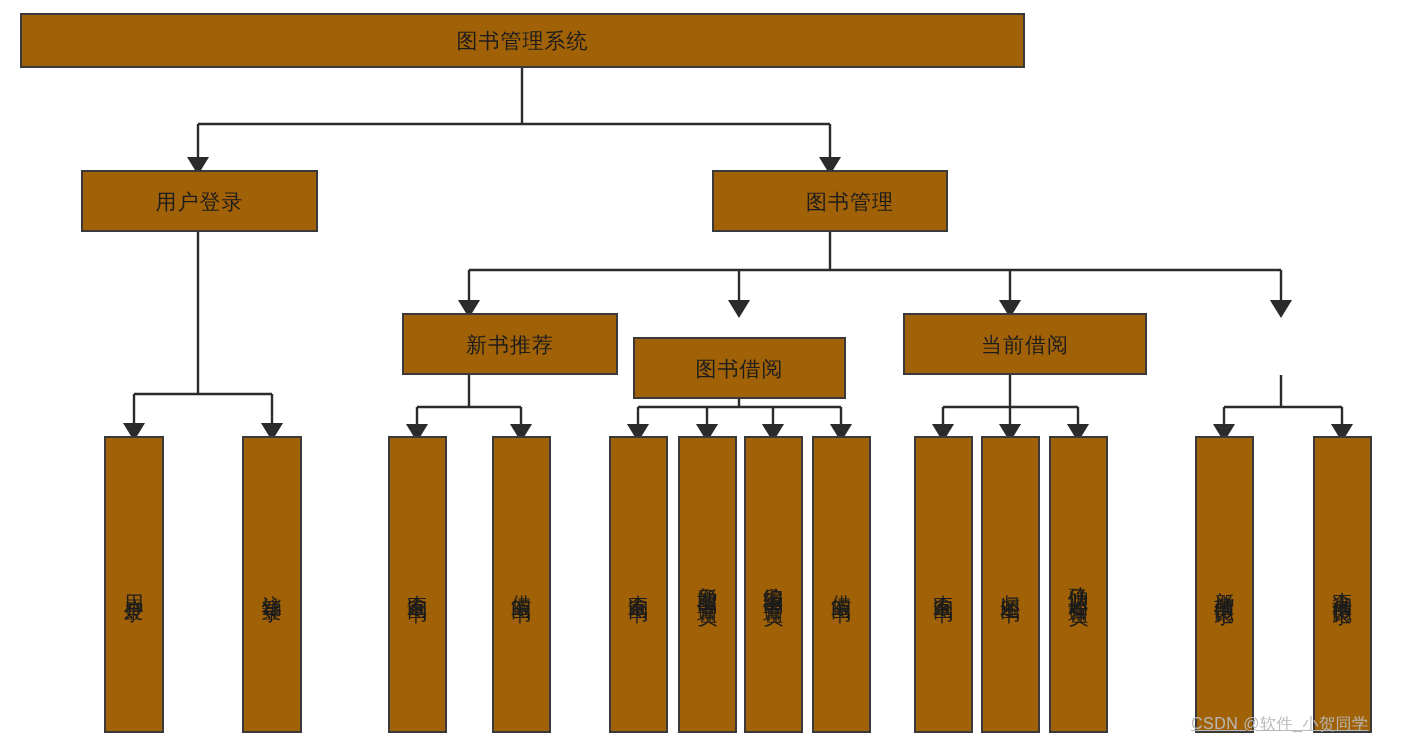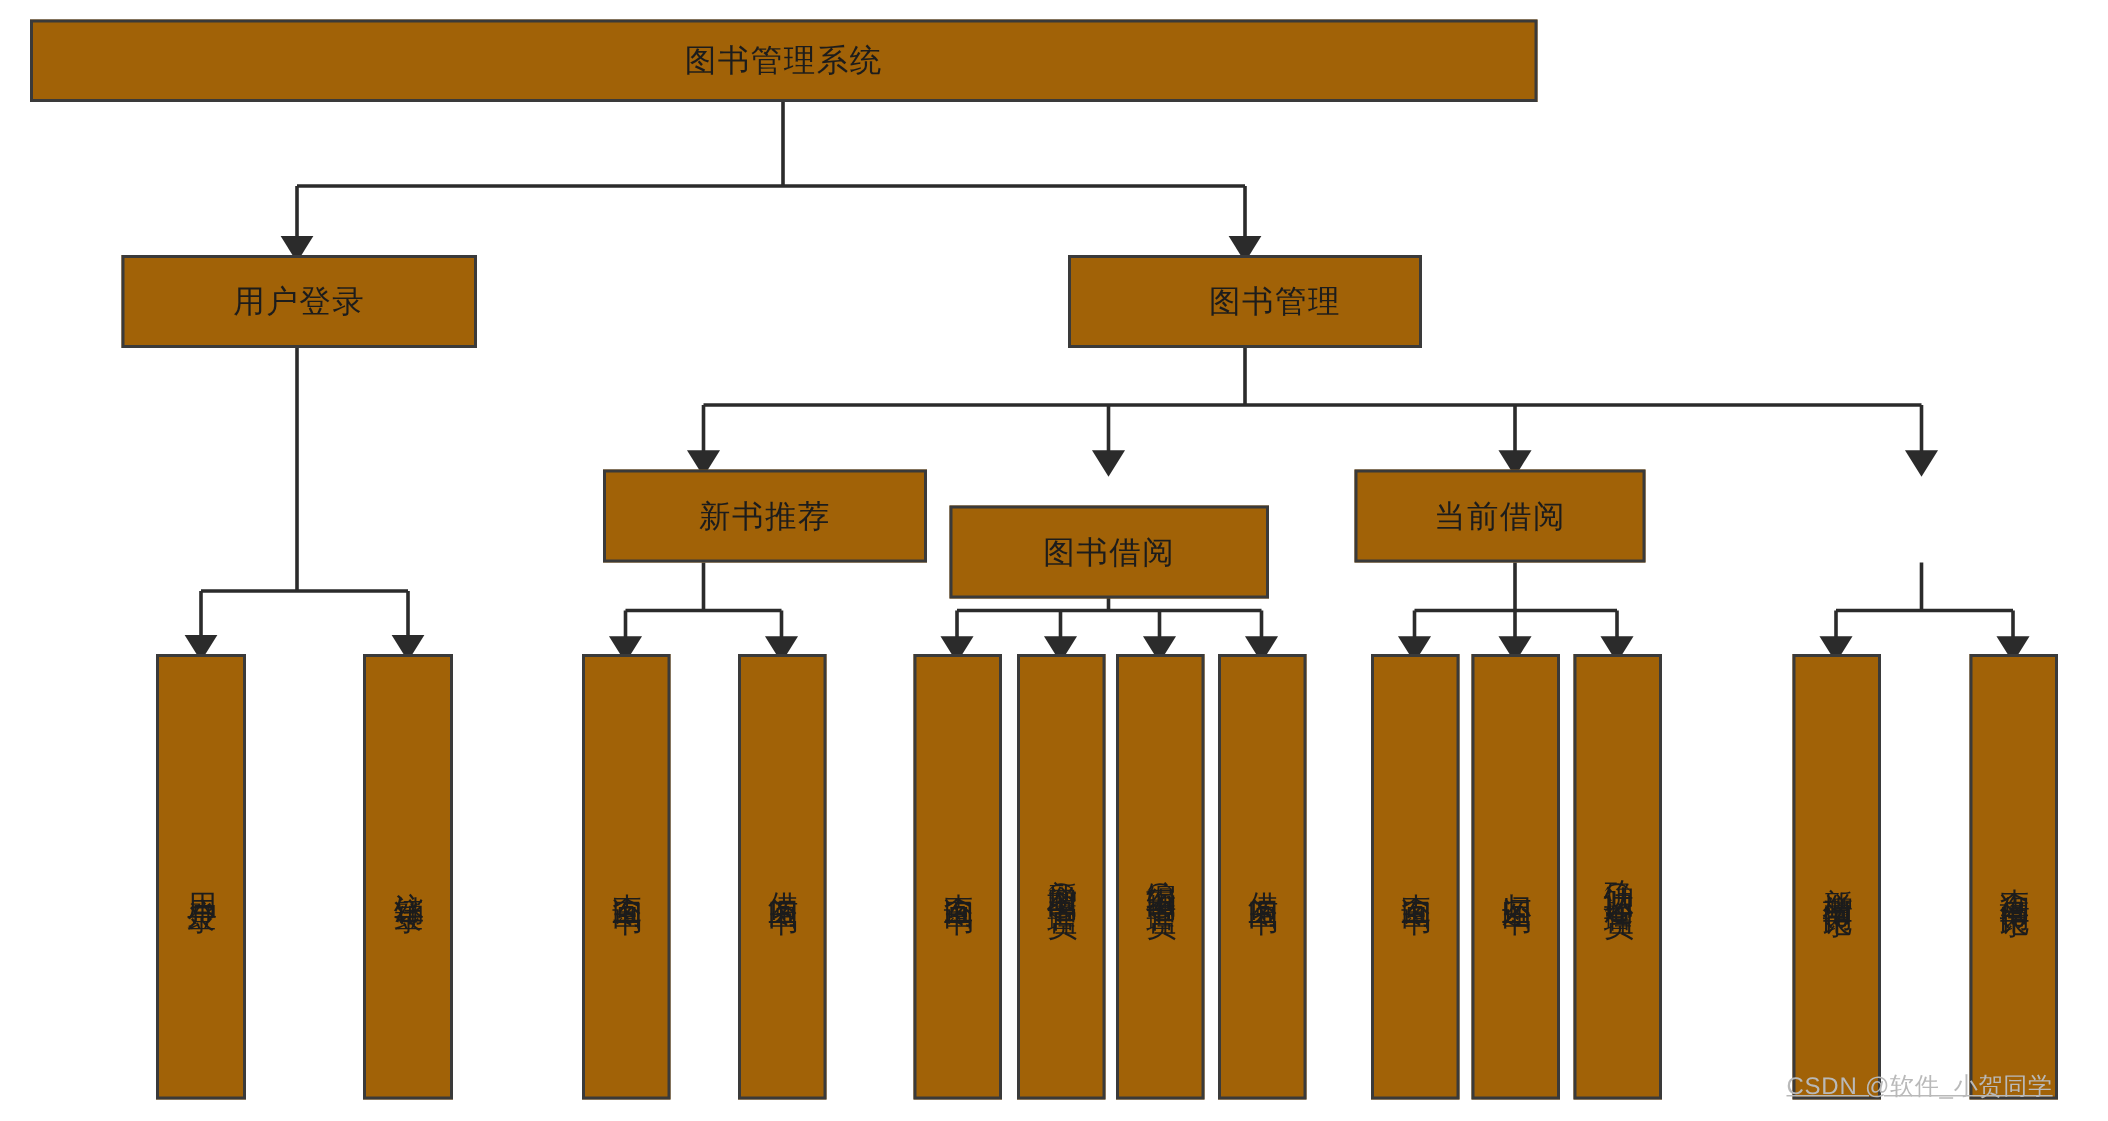--- a/index.html
+++ b/index.html
@@ -94,21 +94,21 @@
   <div class="node h-node" style="left:712px;top:170px;width:236px;height:62px;padding-left:40px;">
     <span class="lbl">图书管理</span>
   </div>
 
   <div class="node h-node" style="left:362px;top:313px;width:216px;height:62px;margin-left:40px;">
     <span class="lbl">新书推荐</span>
   </div>
   <div class="node h-node" style="left:633px;top:313px;width:213px;height:62px;margin-top:24px;">
     <span class="lbl">图书借阅</span>
   </div>
-  <div class="node h-node" style="left:903px;top:313px;width:194px;height:62px;">
+  <div class="node h-node" style="left:903px;top:313px;width:244px;height:62px;">
     <span class="lbl">当前借阅</span>
   </div>
 
   <div class="node v-node" style="left:104px;top:436px;width:60px;height:297px;">
     <span class="lbl">用户登录</span>
   </div>
   <div class="node v-node" style="left:242px;top:436px;width:60px;height:297px;">
     <span class="lbl">注销登录</span>
   </div>
 

